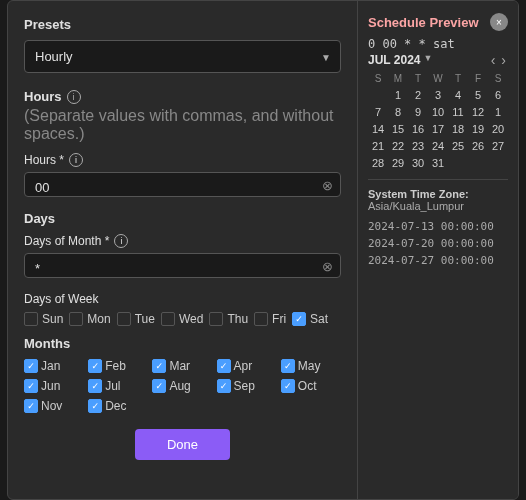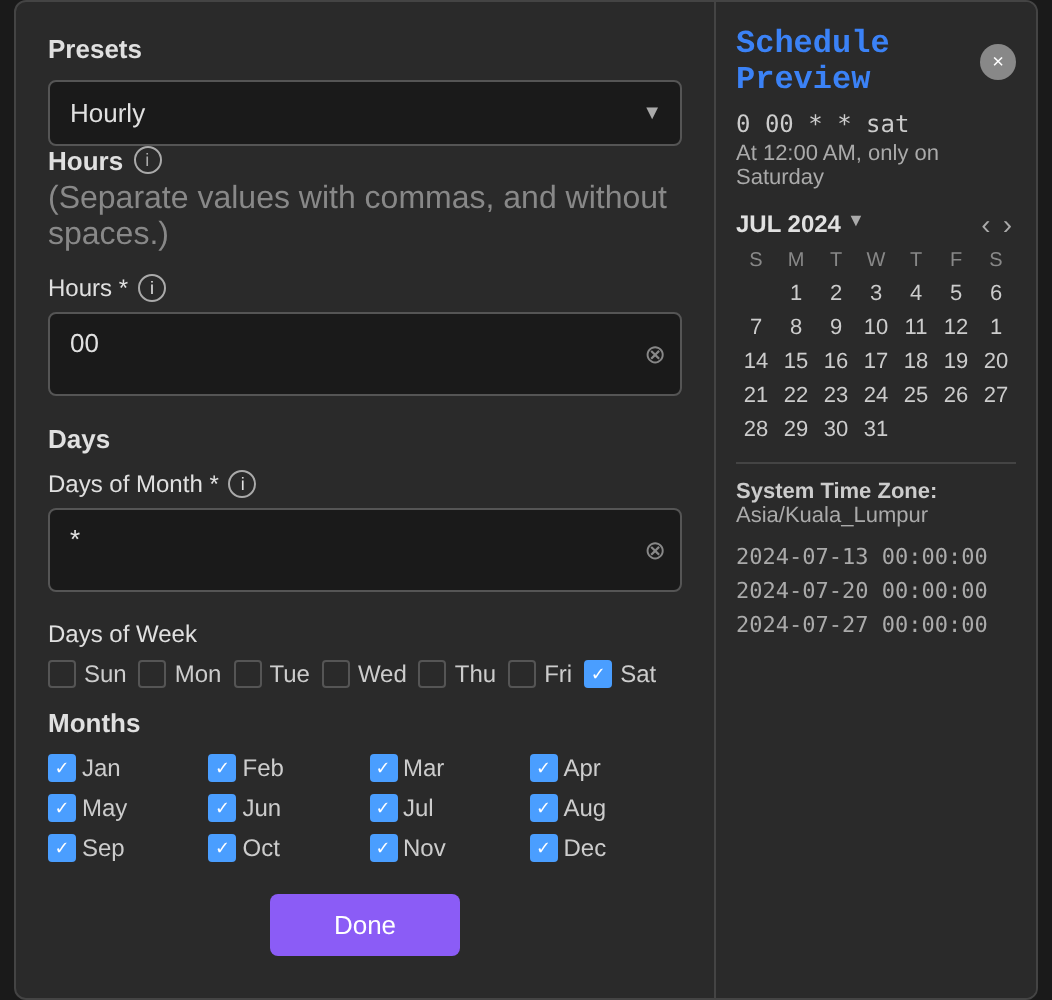--- a/index.html
+++ b/index.html
@@ -33,20 +33,21 @@
     .left-panel::-webkit-scrollbar-thumb { background: #555; border-radius: 2px; }
 
     .section-title {
       font-size: 13px;
       font-weight: 600;
       color: #e0e0e0;
       margin-bottom: 8px;
     }
     .dropdown-wrapper {
       position: relative;
+      margin-bottom: 16px;
     }
     .dropdown {
       width: 100%;
       background: #1a1a1a;
       border: 1px solid #555;
       border-radius: 4px;
       color: #e0e0e0;
       padding: 8px 10px;
       font-size: 13px;
       appearance: none;
@@ -56,21 +57,21 @@
       position: absolute;
       right: 10px;
       top: 50%;
       transform: translateY(-50%);
       pointer-events: none;
       color: #aaa;
       font-size: 10px;
     }
     .section-header {
       display: flex;
-      align-items: flex-start;
+      align-items: flex-end;
       gap: 5px;
       margin-bottom: 3px;
     }
     .section-header .title {
       font-size: 13px;
       font-weight: 600;
       color: #e0e0e0;
     }
     .info-icon {
       display: inline-flex;
@@ -101,21 +102,21 @@
     .input-wrapper {
       position: relative;
       margin-bottom: 14px;
     }
     .text-input {
       width: 100%;
       background: #1a1a1a;
       border: 1px solid #555;
       border-radius: 4px;
       color: #e0e0e0;
-      padding: 7px 30px 18px 10px;
+      padding: 7px 30px 1px 10px;
       font-size: 13px;
     }
     .input-clear {
       position: absolute;
       right: 8px;
       top: 50%;
       transform: translateY(-50%);
       color: #888;
       cursor: pointer;
       font-size: 13px;
@@ -153,21 +154,21 @@
     }
     .checkbox.checked::after {
       content: '✓';
       color: #fff;
       font-size: 9px;
       line-height: 1;
     }
     .months-section { margin-top: 10px; }
     .months-grid {
       display: grid;
-      grid-template-columns: repeat(4, 1fr);
+      grid-template-columns: repeat(5, 1fr);
       gap: 6px 4px;
       margin-top: 6px;
     }
     .month-item {
       display: flex;
       align-items: center;
       gap: 3px;
       font-size: 12px;
       color: #ccc;
     }
@@ -195,24 +196,23 @@
       background: #2a2a2a;
       flex-shrink: 0;
     }
     .preview-header {
       display: flex;
       justify-content: space-between;
       align-items: center;
       margin-bottom: 6px;
     }
     .preview-title {
-      font-size: 16px;
+      font-size: 13px;
       font-weight: 600;
-      color: #3b82f6;
-      font-family: Liberation Mono, monospace;
+      color: #fca5a5;
     }
     .close-btn {
       width: 18px;
       height: 18px;
       border-radius: 50%;
       background: #888;
       display: flex;
       align-items: center;
       justify-content: center;
       cursor: pointer;
@@ -437,21 +437,20 @@
       <button class="done-btn">Done</button>
     </div>
   </div>
 
   <div class="right-panel">
     <div class="preview-header">
       <span class="preview-title">Schedule Preview</span>
       <div class="close-btn">×</div>
     </div>
     <div class="cron-expr">0 00 * * sat</div>
-    <div class="cron-desc">At 12:00 AM, only on Saturday</div>
 
     <div class="calendar-nav">
       <div class="cal-month-year">
         <span>JUL 2024</span>
         <span style="font-size:9px;color:#aaa;">▼</span>
       </div>
       <div style="display:flex;gap:2px;">
         <button class="cal-nav-btn">‹</button>
         <button class="cal-nav-btn">›</button>
       </div>

